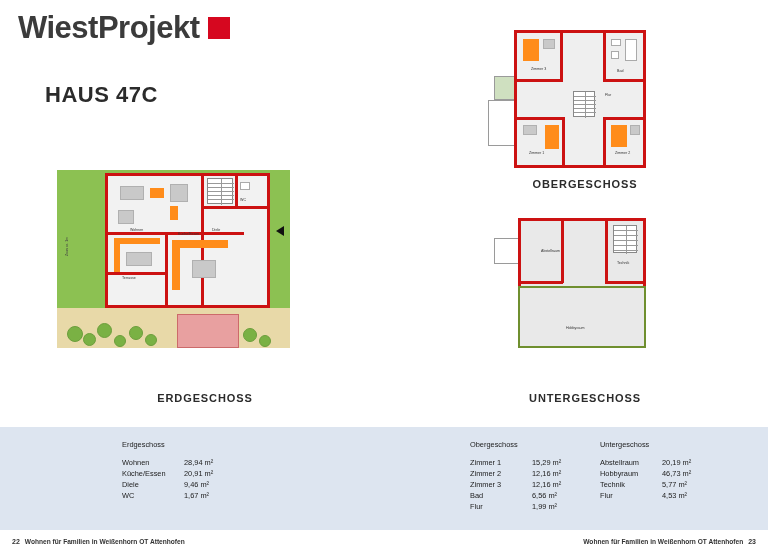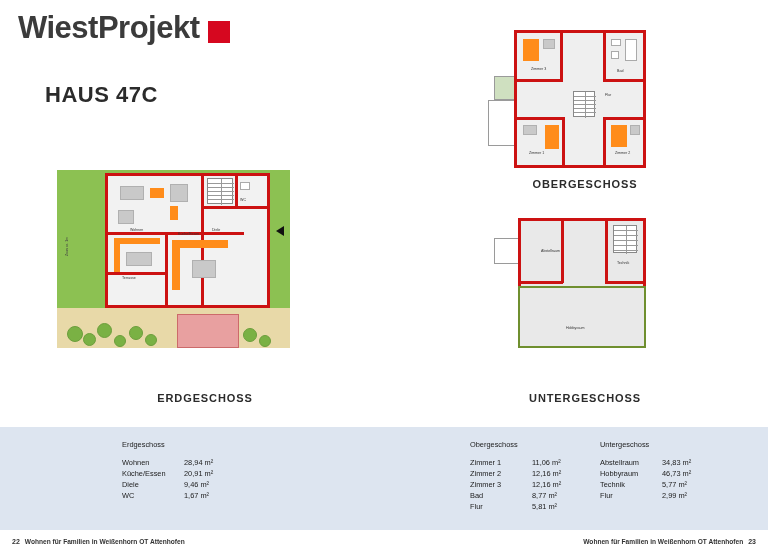--- a/index.html
+++ b/index.html
@@ -15,21 +15,21 @@
     position: relative;
     overflow: hidden;
   }
 
   
   .logo {
     position: absolute;
     left: 18px;
     top: 12px;
     display: flex;
-    align-items: flex-end;
+    align-items: flex-start;
   }
   .logo-text {
     font-size: 31px;
     font-weight: bold;
     color: #3b3b3b;
     letter-spacing: -0.5px;
     line-height: 1;
   }
   .logo-square {
     width: 22px;
@@ -472,57 +472,57 @@
   <div class="row">
     <span class="nm">WC</span>
     <span class="vl">1,67 m²</span>
   </div>
 </div>
 
 <div class="col" id="col-og">
   <div class="col-head">Obergeschoss</div>
   <div class="row">
     <span class="nm">Zimmer 1</span>
-    <span class="vl">11,06 m²</span>
+    <span class="vl">15,29 m²</span>
   </div>
   <div class="row">
     <span class="nm">Zimmer 2</span>
     <span class="vl">12,16 m²</span>
   </div>
   <div class="row">
     <span class="nm">Zimmer 3</span>
     <span class="vl">12,16 m²</span>
   </div>
   <div class="row">
     <span class="nm">Bad</span>
-    <span class="vl">8,77 m²</span>
+    <span class="vl">6,56 m²</span>
   </div>
   <div class="row">
     <span class="nm">Flur</span>
-    <span class="vl">5,81 m²</span>
+    <span class="vl">1,99 m²</span>
   </div>
 </div>
 
 <div class="col" id="col-ug">
   <div class="col-head">Untergeschoss</div>
   <div class="row">
     <span class="nm">Abstellraum</span>
-    <span class="vl">34,83 m²</span>
+    <span class="vl">20,19 m²</span>
   </div>
   <div class="row">
     <span class="nm">Hobbyraum</span>
     <span class="vl">46,73 m²</span>
   </div>
   <div class="row">
     <span class="nm">Technik</span>
     <span class="vl">5,77 m²</span>
   </div>
   <div class="row">
     <span class="nm">Flur</span>
-    <span class="vl">2,99 m²</span>
+    <span class="vl">4,53 m²</span>
   </div>
 </div>
 
 <div class="footer"></div>
 <div class="footer-left">
   <span class="pg">22</span>
   <span class="ft">Wohnen für Familien in Weißenhorn OT Attenhofen</span>
 </div>
 <div class="footer-right">
   <span class="ft">Wohnen für Familien in Weißenhorn OT Attenhofen</span>

